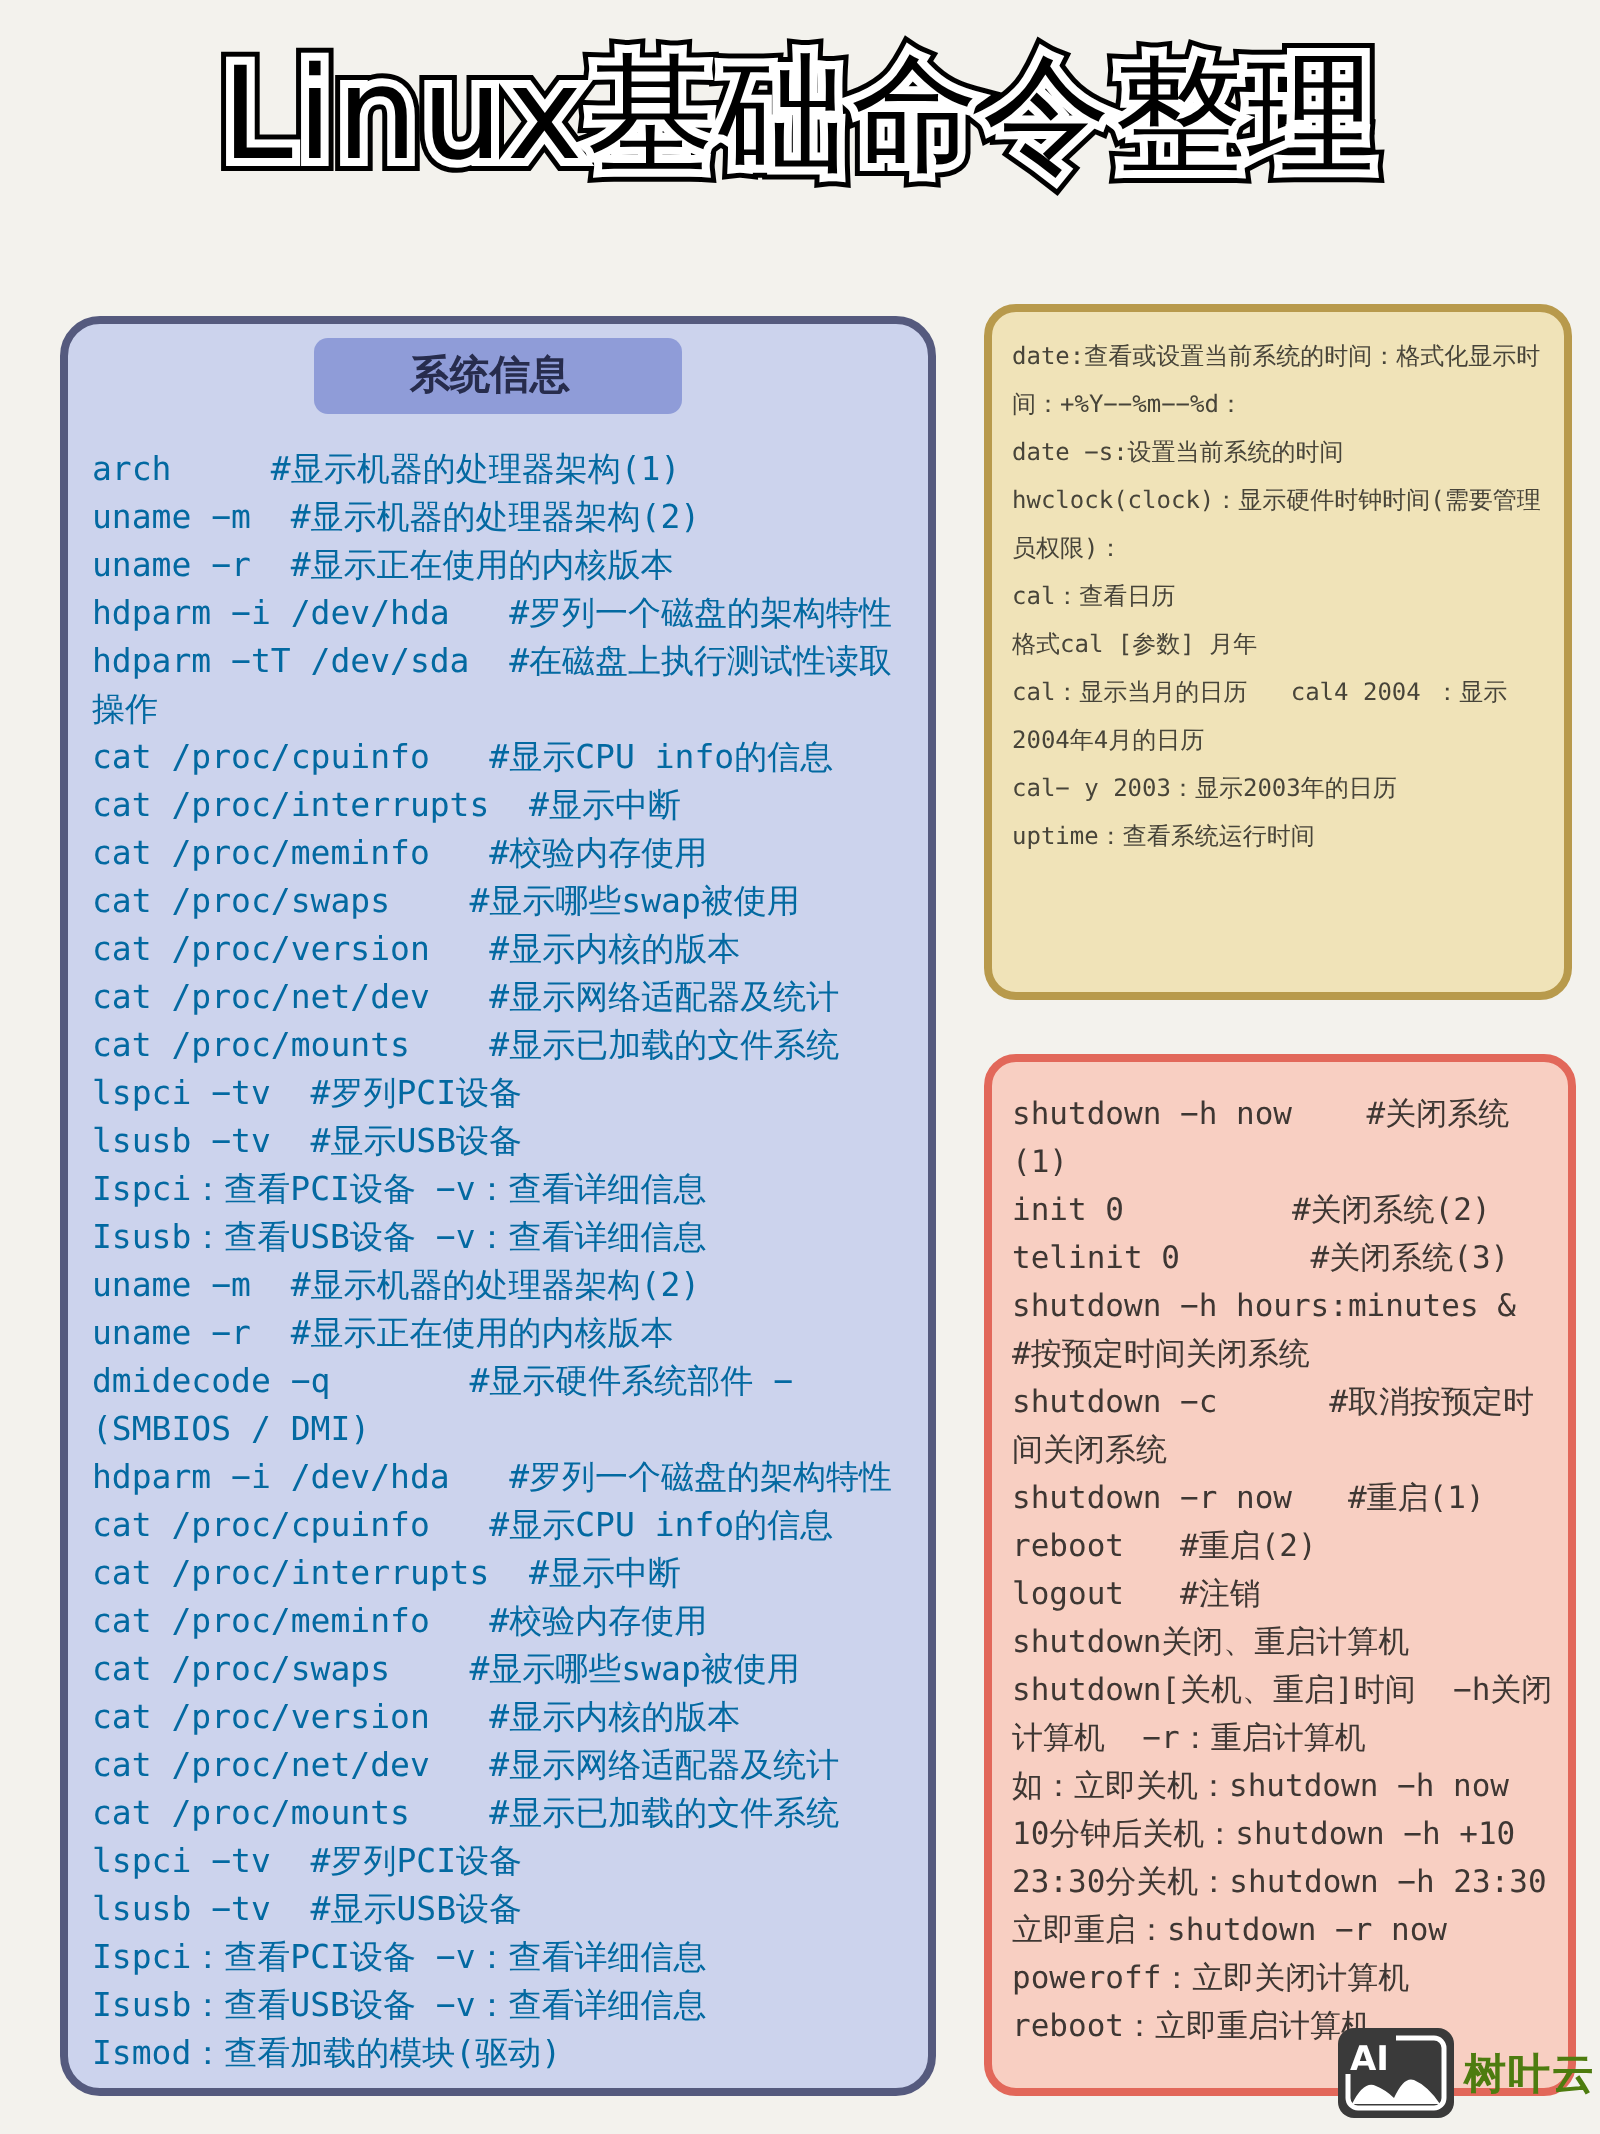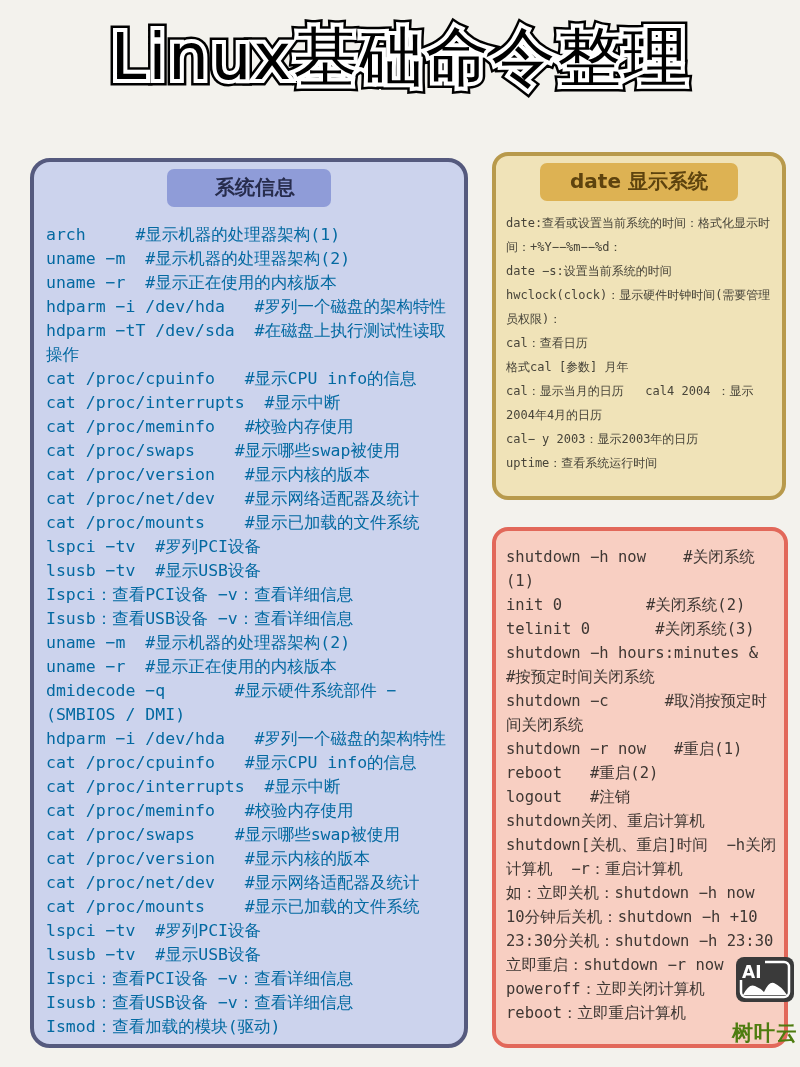--- a/index.html
+++ b/index.html
@@ -53,21 +53,21 @@
   .badge {
     display: block;
     width: fit-content;
     margin: 7px auto 0 auto;
     padding: 5px 30px 6px 30px;
     border-radius: 7px;
     font-weight: bold;
     font-size: 20px;
     white-space: nowrap;
   }
-  .badge-system  { background: #8f9cd8; color: #272c4d; padding: 5px 36px 6px 48px; }
+  .badge-system  { background: #8f9cd8; color: #272c4d; padding: 5px 56px 6px 48px; }
   .badge-date    { background: #ddb253; color: #5d430e; }
   .badge-shutdown{ background: #ec8a70; color: #8e1f12; padding: 5px 22px 6px 22px; }
 
   .cmd-list {
     font-family: "DejaVu Sans Mono", monospace;
     white-space: pre-wrap;
     word-break: break-word;
   }
   .list-system {
     margin-top: 16px;
@@ -88,25 +88,24 @@
     padding: 0 6px 0 10px;
     font-size: 15.5px;
     line-height: 24px;
     color: #3e3733;
   }
   .line { white-space: pre-wrap; }
 
   
   .watermark {
     position: absolute;
-    right: 2px; bottom: 20px;
+    right: 2px; bottom: 8px;
     display: flex;
     align-items: center;
-    gap: 17px;
-    flex-direction: column;
+    gap: 5px;
   }
   .brand-text {
     font-size: 21px;
     font-weight: bold;
     color: #4d7c0f;
     letter-spacing: 1px;
   }
 </style>
 </head>
 <body>
@@ -116,21 +115,20 @@
   <span class="title-layer t-mid">Linux基础命令整理</span>
   <span class="title-layer t-top">Linux基础命令整理</span>
 </div>
 
 <div class="panel panel-system">
   <div class="badge badge-system">系统信息</div>
   <div class="cmd-list list-system"><div class="line">arch     #显示机器的处理器架构(1)</div><div class="line">uname −m  #显示机器的处理器架构(2)</div><div class="line">uname −r  #显示正在使用的内核版本</div><div class="line">hdparm −i /dev/hda   #罗列一个磁盘的架构特性</div><div class="line">hdparm −tT /dev/sda  #在磁盘上执行测试性读取操作</div><div class="line">cat /proc/cpuinfo   #显示CPU info的信息</div><div class="line">cat /proc/interrupts  #显示中断</div><div class="line">cat /proc/meminfo   #校验内存使用</div><div class="line">cat /proc/swaps    #显示哪些swap被使用</div><div class="line">cat /proc/version   #显示内核的版本</div><div class="line">cat /proc/net/dev   #显示网络适配器及统计</div><div class="line">cat /proc/mounts    #显示已加载的文件系统</div><div class="line">lspci −tv  #罗列PCI设备</div><div class="line">lsusb −tv  #显示USB设备</div><div class="line">Ispci：查看PCI设备 −v：查看详细信息</div><div class="line">Isusb：查看USB设备 −v：查看详细信息</div><div class="line">uname −m  #显示机器的处理器架构(2)</div><div class="line">uname −r  #显示正在使用的内核版本</div><div class="line">dmidecode −q       #显示硬件系统部件 − (SMBIOS / DMI)</div><div class="line">hdparm −i /dev/hda   #罗列一个磁盘的架构特性</div><div class="line">cat /proc/cpuinfo   #显示CPU info的信息</div><div class="line">cat /proc/interrupts  #显示中断</div><div class="line">cat /proc/meminfo   #校验内存使用</div><div class="line">cat /proc/swaps    #显示哪些swap被使用</div><div class="line">cat /proc/version   #显示内核的版本</div><div class="line">cat /proc/net/dev   #显示网络适配器及统计</div><div class="line">cat /proc/mounts    #显示已加载的文件系统</div><div class="line">lspci −tv  #罗列PCI设备</div><div class="line">lsusb −tv  #显示USB设备</div><div class="line">Ispci：查看PCI设备 −v：查看详细信息</div><div class="line">Isusb：查看USB设备 −v：查看详细信息</div><div class="line">Ismod：查看加载的模块(驱动)</div></div>
 </div>
 
 <div class="panel panel-date">
-  <div class="badge badge-date">date 显示系统</div>
   <div class="cmd-list list-date"><div class="line">date:查看或设置当前系统的时间：格式化显示时间：+%Y−−%m−−%d：</div><div class="line">date −s:设置当前系统的时间</div><div class="line">hwclock(clock)：显示硬件时钟时间(需要管理员权限)：</div><div class="line">cal：查看日历</div><div class="line">格式cal [参数] 月年</div><div class="line">cal：显示当月的日历   cal4 2004 ：显示2004年4月的日历</div><div class="line">cal− y 2003：显示2003年的日历</div><div class="line">uptime：查看系统运行时间</div></div>
 </div>
 
 <div class="panel panel-shutdown">
   <div class="cmd-list list-shutdown"><div class="line">shutdown −h now    #关闭系统(1)</div><div class="line">init 0         #关闭系统(2)</div><div class="line">telinit 0       #关闭系统(3)</div><div class="line">shutdown −h hours:minutes &amp;  #按预定时间关闭系统</div><div class="line">shutdown −c      #取消按预定时间关闭系统</div><div class="line">shutdown −r now   #重启(1)</div><div class="line">reboot   #重启(2)</div><div class="line">logout   #注销</div><div class="line">shutdown关闭、重启计算机</div><div class="line">shutdown[关机、重启]时间  −h关闭计算机  −r：重启计算机</div><div class="line">如：立即关机：shutdown −h now</div><div class="line">10分钟后关机：shutdown −h +10</div><div class="line">23:30分关机：shutdown −h 23:30</div><div class="line">立即重启：shutdown −r now</div><div class="line">poweroff：立即关闭计算机</div><div class="line">reboot：立即重启计算机</div></div>
 </div>
 
 <div class="watermark">
   <svg width="58" height="45" viewBox="0 0 58 45">
     <rect x="0" y="0" width="58" height="45" rx="8" fill="#3a3a3a"></rect>

